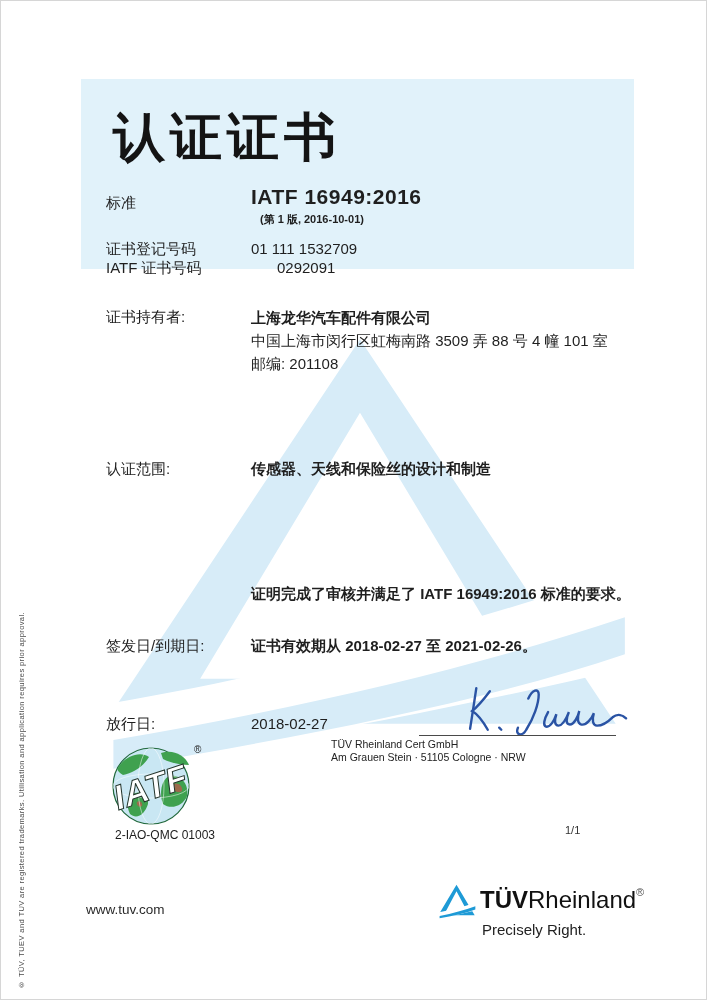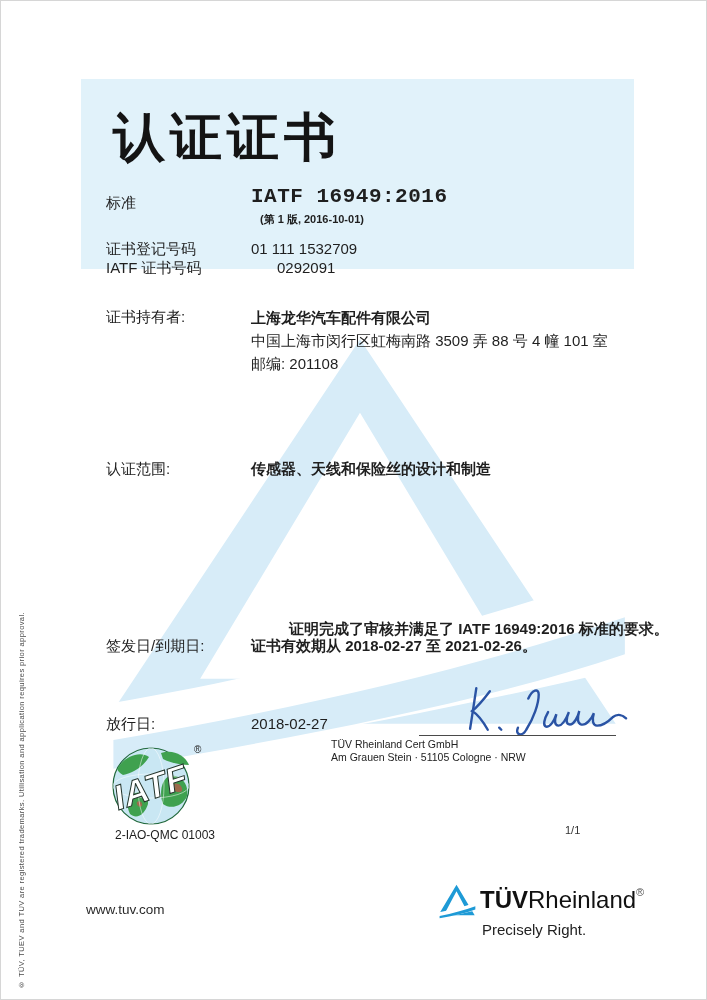--- a/index.html
+++ b/index.html
@@ -7,21 +7,21 @@
     width:707px;height:1000px;position:relative;background:#ffffff;
     font-family:"Liberation Sans","DejaVu Sans",sans-serif;color:#1d1d1f;overflow:hidden;
   }
   .page{position:absolute;inset:0;border:1px solid #d6d6d6;}
   .abs{position:absolute;}
   .band{left:80px;top:78px;width:553px;height:190px;background:#e1f2fa;}
   .title{left:112px;top:102px;font-size:52px;font-weight:bold;letter-spacing:5px;color:#141414;}
   .lbl{left:105px;font-size:15px;color:#1f1f1f;}
   .val{left:250px;font-size:15px;color:#1f1f1f;}
   .bold{font-weight:bold;}
-  .std-val{font-size:21px;font-weight:bold;letter-spacing:.5px;font-family:Liberation Mono, monospace;}
+  .std-val{font-size:21px;font-weight:bold;letter-spacing:.5px;}
   .std-ed{font-size:11px;font-weight:bold;margin-left:9px;}
   .holder-block div{line-height:23px;}
   .sig-line{left:418px;top:734px;width:197px;border-top:1.3px solid #4a4a4a;}
   .issuer{left:330px;top:737px;width:285px;font-size:10.5px;line-height:13px;color:#222;}
   .code{left:114px;top:827px;font-size:12px;color:#1c1c1c;}
   .pagenum{left:564px;top:823px;font-size:11px;color:#333;}
   .website{left:85px;top:901px;font-size:13.5px;color:#2a2a2a;}
   .brand-text{left:479px;top:885px;font-size:24px;color:#111;white-space:nowrap;}
   .brand-text .reg{font-size:11px;vertical-align:12px;color:#555;}
   .tagline{left:481px;top:920px;font-size:15px;font-weight:400;color:#222;}
@@ -59,21 +59,21 @@
   <div class="abs lbl" style="top:307px;">证书持有者:</div>
   <div class="abs val holder-block" style="top:305px;">
     <div class="bold">上海龙华汽车配件有限公司</div>
     <div>中国上海市闵行区虹梅南路 3509 弄 88 号 4 幢 101 室</div>
     <div>邮编: 201108</div>
   </div>
 
   <div class="abs lbl" style="top:459px;">认证范围:</div>
   <div class="abs val bold" style="top:459px;">传感器、天线和保险丝的设计和制造</div>
 
-  <div class="abs val bold" style="top:619px;margin-left:38px;">证明完成了审核并满足了 IATF 16949:2016 标准的要求。</div>
+  <div class="abs val bold" style="top:584px;">证明完成了审核并满足了 IATF 16949:2016 标准的要求。</div>
 
   <div class="abs lbl" style="top:636px;">签发日/到期日:</div>
   <div class="abs val bold" style="top:636px;">证书有效期从 2018-02-27 至 2021-02-26。</div>
 
   <div class="abs lbl" style="top:714px;">放行日:</div>
   <div class="abs val" style="top:714px;">2018-02-27</div>
 
   <svg class="abs" style="left:455px;top:683px;width:180px;height:52px;" viewBox="0 0 160 50">
     <g fill="none" stroke-width="2.3" stroke-linecap="round" stroke="#2a53a4">
       <path d="M13 4 C11 17 9 31 7 43"></path>

